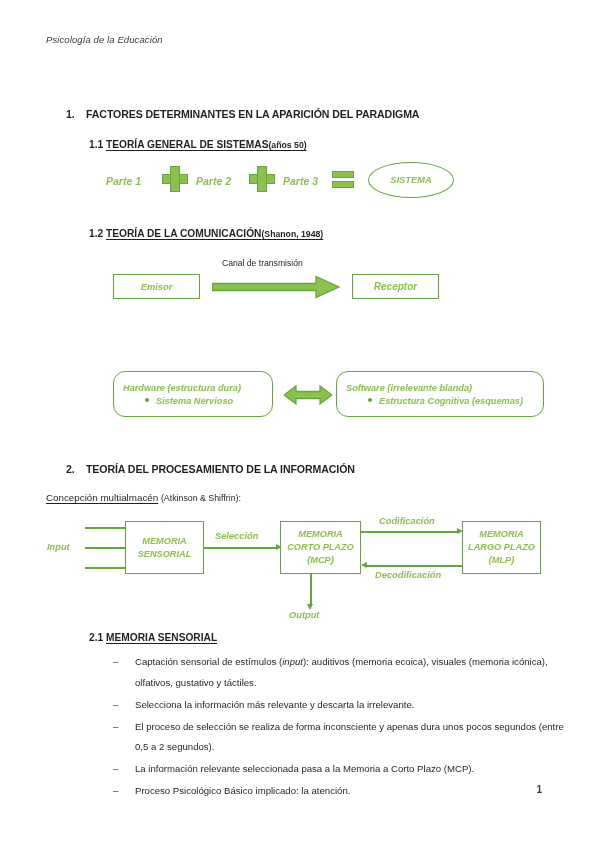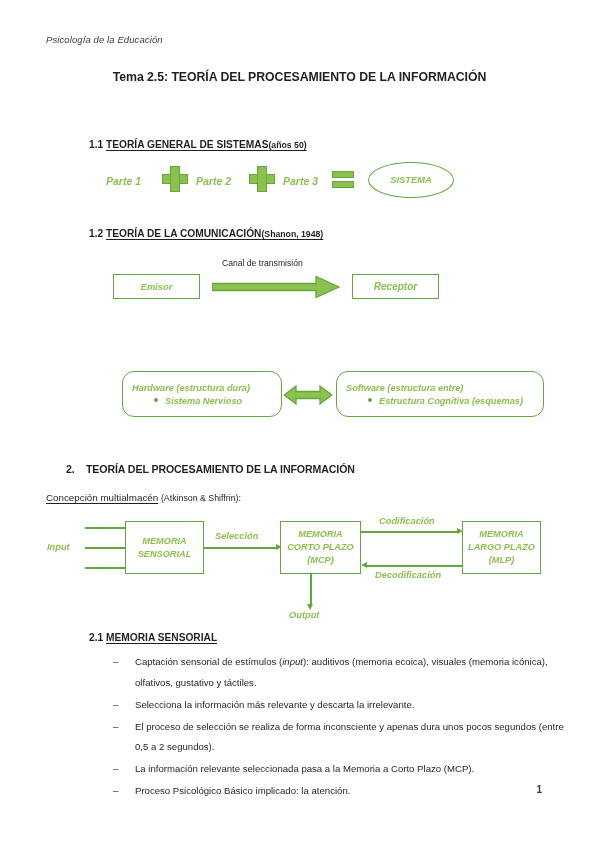--- a/index.html
+++ b/index.html
@@ -177,22 +177,24 @@
     margin-bottom:2px;
   }
 </style>
 </head>
 <body>
 
 <div class="page">
 
   <div class="running-head">Psicología de la Educación</div>
 
-  <div class="doc-title">Tema 2.5: TEORÍA DEL PROCESAMIENTO DE LA INFORMACIÓN</div>
-
+
+  <div class="h1" style="left:66px; top:108px;">
+    <span class="num">1.</span><span>FACTORES DETERMINANTES EN LA APARICIÓN DEL PARADIGMA</span>
+  </div>
 
   <div class="h2" style="left:89px; top:139px;">
     <span>1.1</span>
     <span class="u">TEORÍA GENERAL DE SISTEMAS</span><span class="u small">(años 50)</span>
   </div>
 
   <div>
     <div class="glabel" style="left:106px; top:175px; font-size:10.5px;">Parte 1</div>
     <div class="plus" style="left:162px; top:166px;">
       <span class="hbar"></span>
@@ -226,33 +228,33 @@
     <svg class="blockarrow" style="left:212px; top:275px;" width="128" height="24" viewBox="0 0 128 24">
       <polygon points="0,8.5 104,8.5 104,1.5 127,12 104,22.5 104,15.5 0,15.5" fill="#8cc04f" stroke="#63a83c" stroke-width="1.3"></polygon>
     </svg>
     <div class="gbox" style="left:352px; top:274px; width:87px; height:25px; font-size:10px;">
       <span>Receptor</span>
     </div>
   </div>
 
 
   <div>
-    <div class="gbox round" style="left:122px; top:371px; width:160px; height:46px; font-size:9.2px; align-items:stretch; justify-content:center; padding:0 9px;">
+    <div class="gbox round" style="left:113px; top:371px; width:160px; height:46px; font-size:9.2px; align-items:stretch; justify-content:center; padding:0 9px;">
       <div style="text-align:left; margin-bottom:3px;">Hardware (estructura dura)</div>
       <div style="text-align:left; padding-left:22px;">
         <span class="bulletdot"></span><span>Sistema Nervioso</span>
       </div>
     </div>
 
     <svg style="position:absolute; left:284px; top:384px;" width="48" height="22" viewBox="0 0 48 22">
       <polygon points="0,11 12,2 12,7.5 36,7.5 36,2 48,11 36,20 36,14.5 12,14.5 12,20" fill="#8cc04f" stroke="#63a83c" stroke-width="1.3"></polygon>
     </svg>
 
     <div class="gbox round" style="left:336px; top:371px; width:208px; height:46px; font-size:9.2px; align-items:stretch; justify-content:center; padding:0 9px;">
-      <div style="text-align:left; margin-bottom:3px;">Software (estructura entre)</div>
+      <div style="text-align:left; margin-bottom:3px;">Software (irrelevante blanda)</div>
       <div style="text-align:left; padding-left:22px;">
         <span class="bulletdot"></span><span>Estructura Cognitiva (esquemas)</span>
       </div>
     </div>
   </div>
 
   <div class="h1" style="left:66px; top:463px;">
     <span class="num">2.</span><span>TEORÍA DEL PROCESAMIENTO DE LA INFORMACIÓN</span>
   </div>
 

